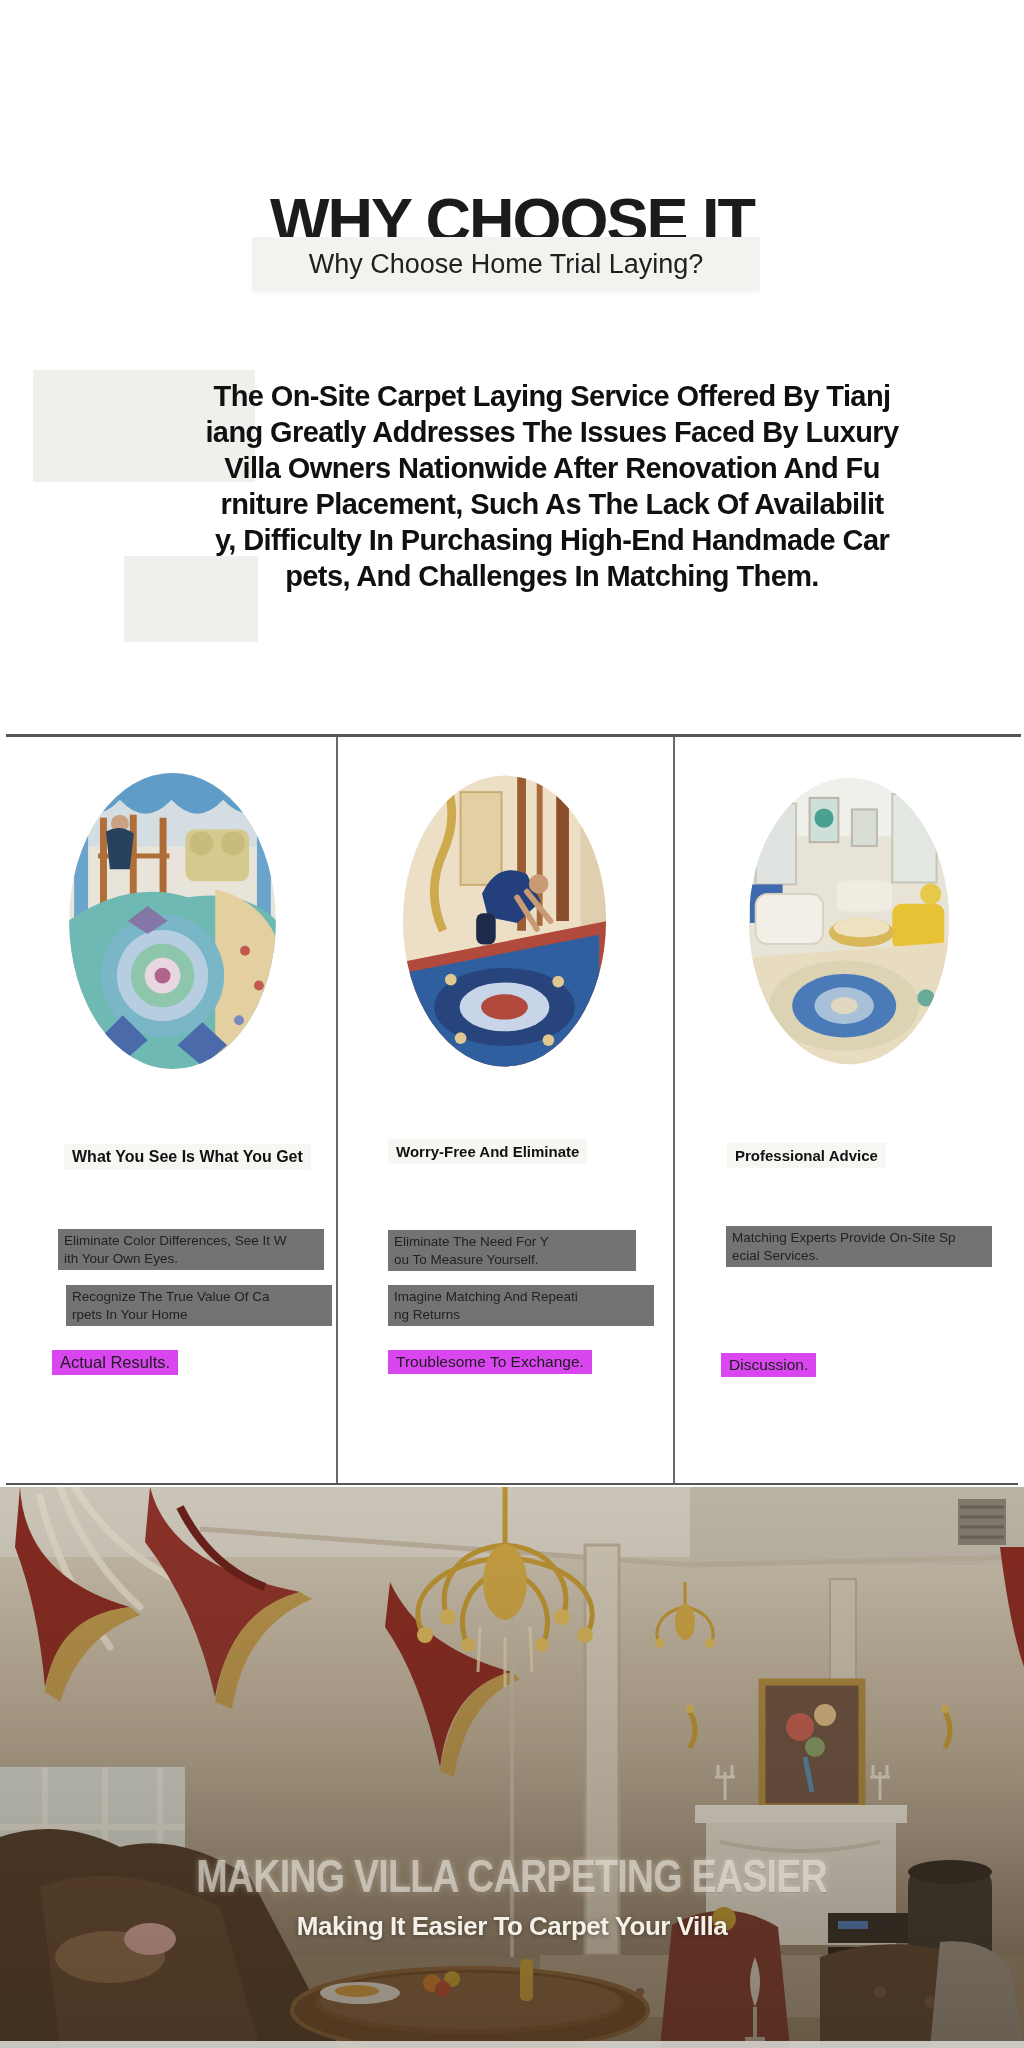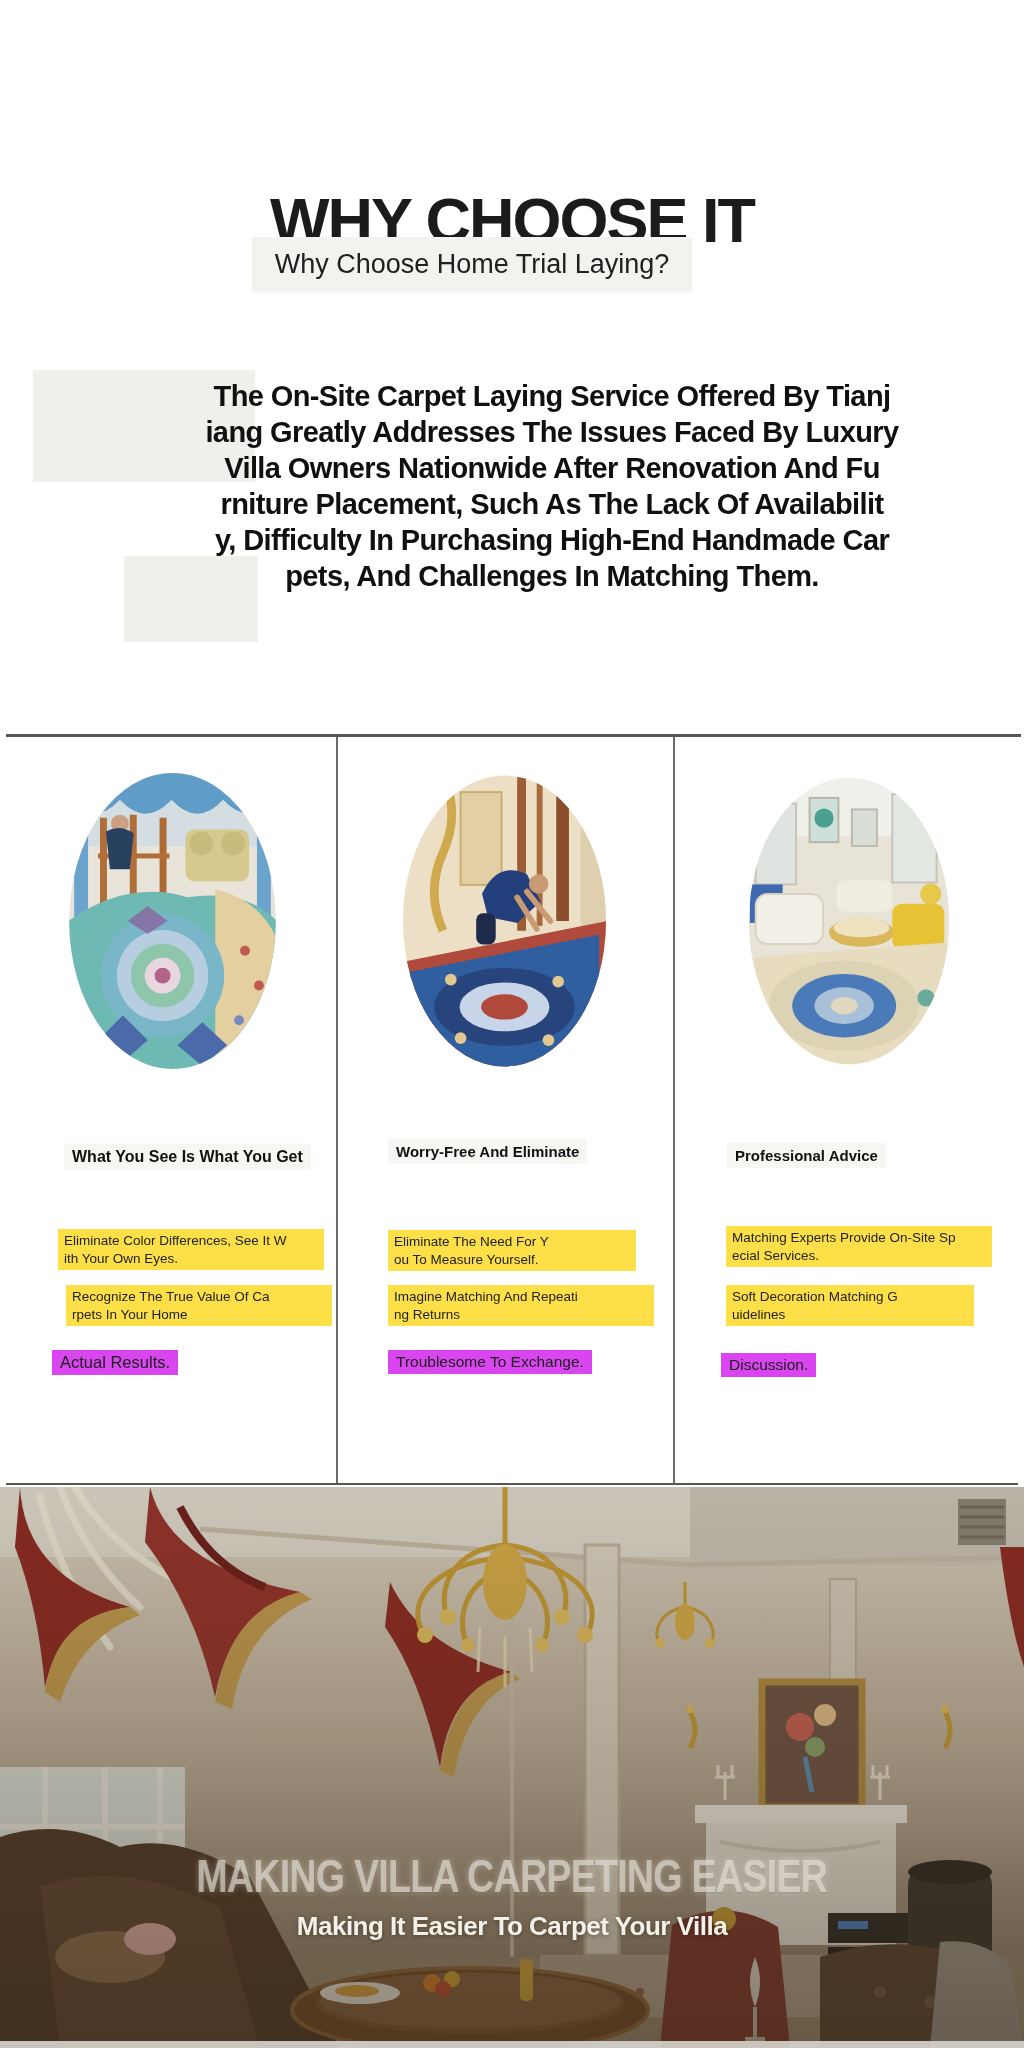--- a/index.html
+++ b/index.html
@@ -2,21 +2,21 @@
 <html><head>
 <meta charset="utf-8">
 <style>
   html,body{margin:0;padding:0;background:#fff;}
   .page{position:relative;width:1024px;height:2048px;background:#ffffff;overflow:hidden;
         font-family:"Liberation Sans",sans-serif;color:#1b1b1b;}
 
   
   .title{position:absolute;top:140px;left:0;width:1024px;text-align:center;
          font-size:63px;line-height:76px;font-weight:800;letter-spacing:-2px;color:#1b1b1b;}
-  .subtitle-patch{position:absolute;top:237px;left:252px;width:440px;height:54px;
+  .subtitle-patch{position:absolute;top:237px;left:252px;width:508px;height:54px;
          background:#f3f2ef;box-shadow:0 2px 3px rgba(0,0,0,0.04);}
   .subtitle{width:100%;height:100%;display:flex;align-items:center;justify-content:center;
          font-size:27px;font-weight:400;color:#202020;}
 
   
   .patch{position:absolute;background:#f1efec;}
   .patch-a{top:370px;left:33px;width:222px;height:112px;}
   .patch-b{top:556px;left:124px;width:134px;height:86px;}
   .intro{position:absolute;top:378px;left:80px;width:944px;margin:0;text-align:center;
          font-size:29px;line-height:36px;font-weight:700;letter-spacing:-0.6px;
@@ -28,21 +28,21 @@
   .rule-bottom{top:1483px;left:6px;width:1012px;height:2px;}
   .divider{position:absolute;top:737px;height:746px;width:2px;background:#6a6a6a;}
   .div-1{left:336px;} .div-2{left:673px;}
 
   .oval{position:absolute;top:772px;width:209px;height:298px;}
   .oval svg{width:100%;height:100%;display:block;}
   .oval-1{left:68px;} .oval-2{left:402px;width:205px;} .oval-3{left:748px;width:202px;}
 
   .col-heading{position:absolute;font-weight:700;color:#111;background:#f7f6f3;
         padding:4px 8px;white-space:pre-line;text-align:center;}
-  .col-item{position:absolute;font-weight:400;color:#222;background:#fde047;
+  .col-item{position:absolute;font-weight:400;color:#222;background:#737373;
         padding:3px 6px;white-space:pre-line;font-size:13.5px;line-height:17.5px;}
   .col-footer{position:absolute;font-weight:400;color:#1d1d1d;background:#d946ef;
         padding:3px 8px;}
 
   .h-1{top:1144px;left:64px;font-size:16px;}
   .i-1a{top:1229px;left:58px;width:254px;}
   .i-1b{top:1285px;left:46px;width:254px;margin-left:20px;}
   .f-1{top:1350px;left:52px;font-size:16.5px;}
 
   .h-2{top:1139px;left:388px;font-size:15px;}
@@ -211,22 +211,20 @@
   <div class="col-heading h-2">Worry-Free And Eliminate</div>
   <div class="col-item i-2a">Eliminate The Need For Y
 ou To Measure Yourself.</div>
   <div class="col-item i-2b">Imagine Matching And Repeati
 ng Returns</div>
   <div class="col-footer f-2">Troublesome To Exchange.</div>
 
   <div class="col-heading h-3">Professional Advice</div>
   <div class="col-item i-3a">Matching Experts Provide On-Site Sp
 ecial Services.</div>
-  <div class="col-item i-3b">Soft Decoration Matching G
-uidelines</div>
   <div class="col-footer f-3">Discussion.</div>
 
   <div class="hero">
     <svg viewBox="0 0 1024 561" preserveAspectRatio="none">
       <defs>
         <linearGradient id="hbg" x1="0" y1="0" x2="0" y2="1">
           <stop offset="0" stop-color="#d8cfbf"></stop>
           <stop offset="0.45" stop-color="#bfb29c"></stop>
           <stop offset="1" stop-color="#83725d"></stop>
         </linearGradient>

